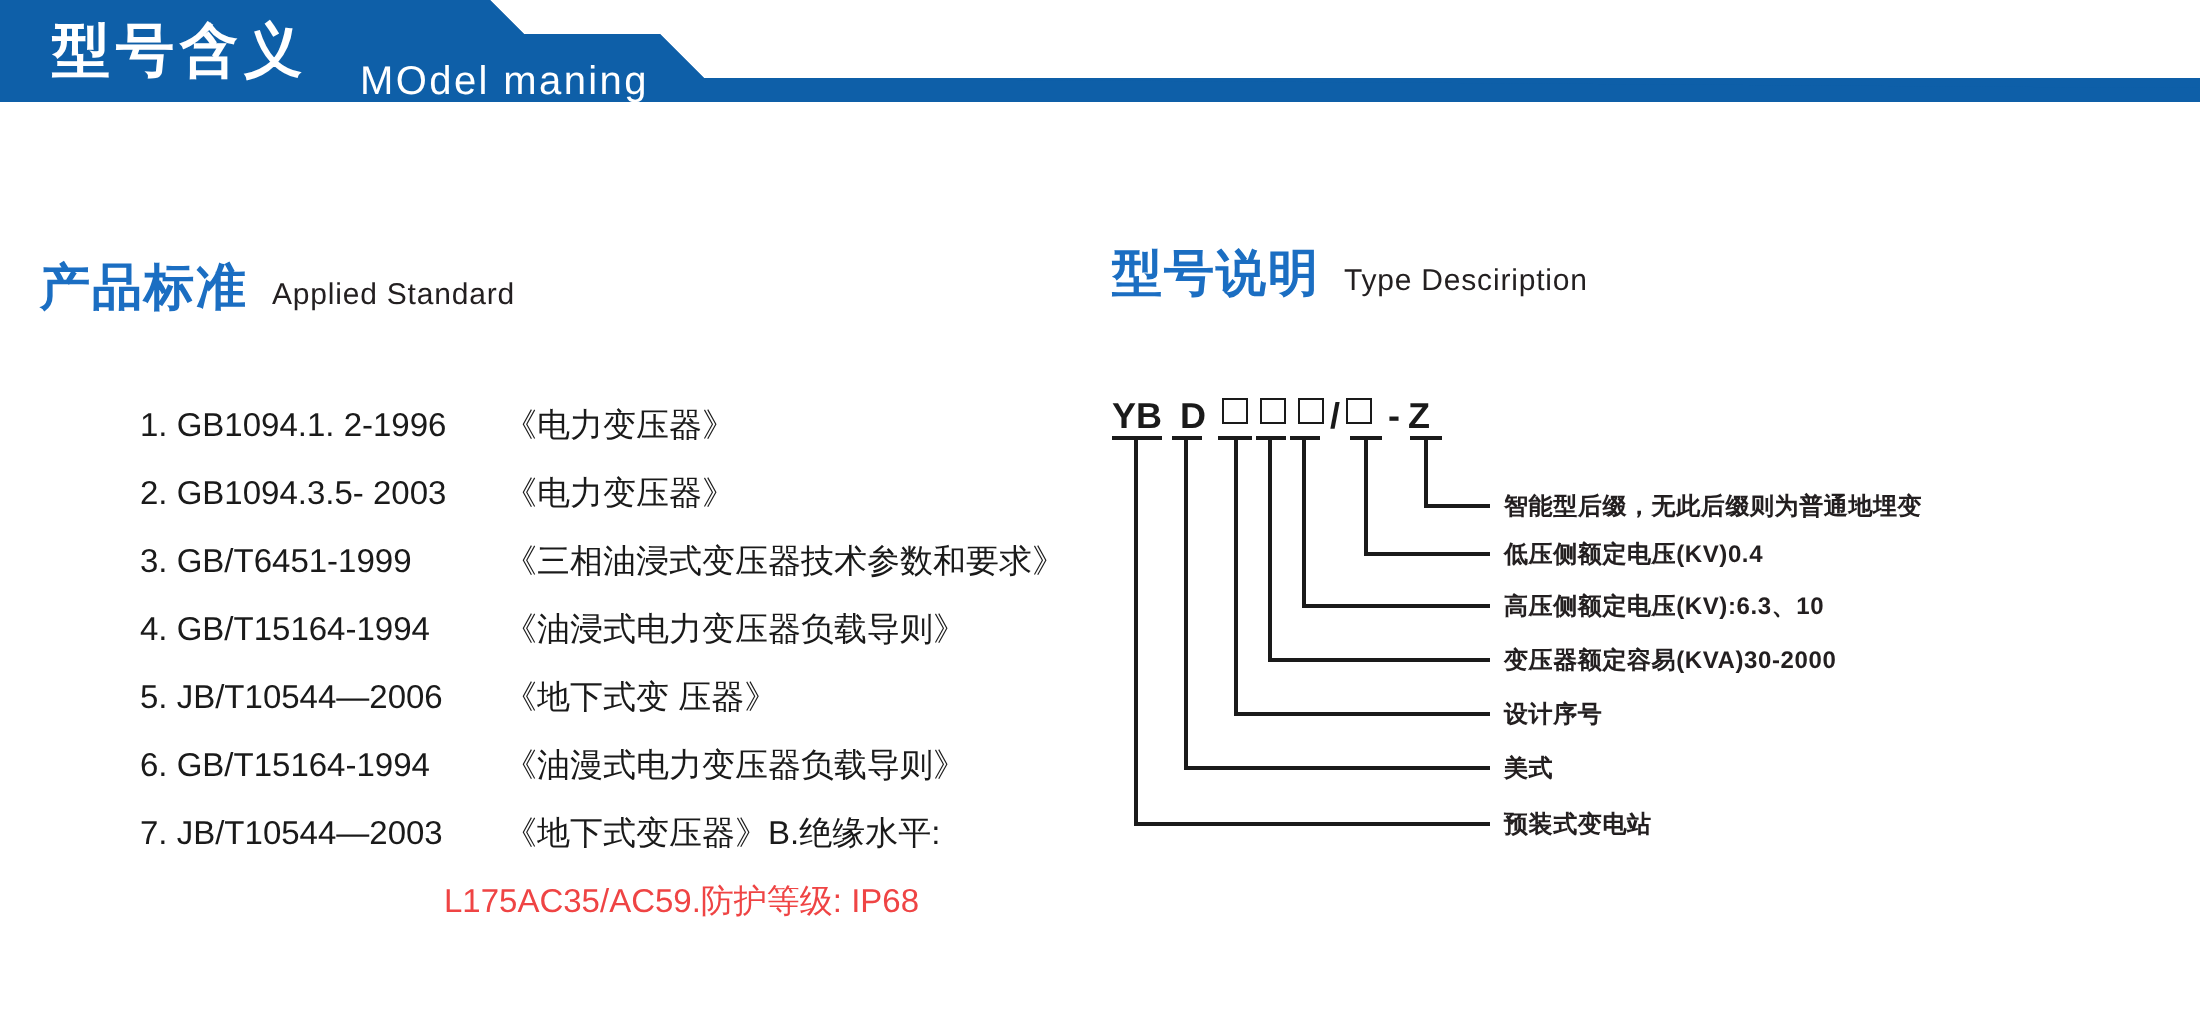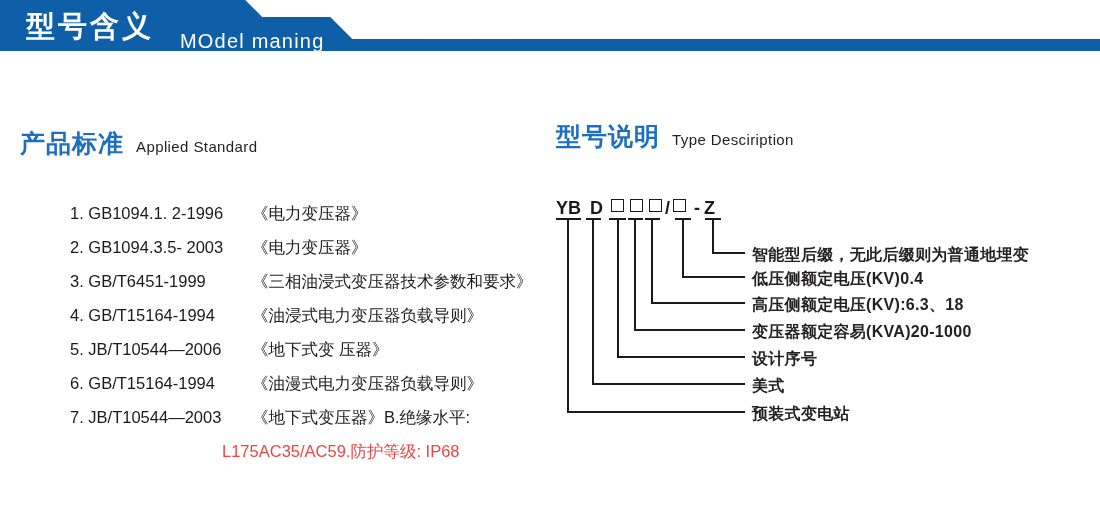--- a/index.html
+++ b/index.html
@@ -63,21 +63,21 @@
     width:11px;height:11px;border:1.6px solid #1a1a1a;
     display:inline-block;vertical-align:2px;margin:0 3px;
   }
 
   
   .diagram{position:absolute;left:0;top:0;width:1100px;height:509px;pointer-events:none;}
 
   
   .lbl{
     position:absolute;left:752px;
-    font-size:16px;font-weight:bold;color:#231f20;
+    font-size:12px;font-weight:bold;color:#231f20;
     white-space:nowrap;letter-spacing:.3px;
   }
 </style>
 </head>
 <body>
 
 <div class="banner-wrap">
   <svg class="banner-svg" width="1100" height="60" viewBox="0 0 1100 60" xmlns="http://www.w3.org/2000/svg">
     <path d="M0,0 L245,0 L262,17 L330,17 L352,39 L385,39 L1100,39 L1100,51 L385,51 L352,51 L330,51 L0,51 Z" fill="#0e5fa8"></path>
     <path d="M0,0 L245,0 L262,17 L330,17 L352,39 L1100,44 L1100,51 L0,51 Z" fill="#0e5fa8"></path>
@@ -152,17 +152,17 @@
     <path d="M618,219 L618,357 L745,357"></path>
 
     <path d="M593,219 L593,384 L745,384"></path>
 
     <path d="M568,219 L568,412 L745,412"></path>
   </g>
 </svg>
 
 <div class="lbl" style="top:245px">智能型后缀，无此后缀则为普通地埋变</div>
 <div class="lbl" style="top:269px">低压侧额定电压(KV)0.4</div>
-<div class="lbl" style="top:295px">高压侧额定电压(KV):6.3、18</div>
-<div class="lbl" style="top:322px">变压器额定容易(KVA)20-1000</div>
+<div class="lbl" style="top:295px">高压侧额定电压(KV):6.3、10</div>
+<div class="lbl" style="top:322px">变压器额定容易(KVA)30-2000</div>
 <div class="lbl" style="top:349px">设计序号</div>
 <div class="lbl" style="top:376px">美式</div>
 <div class="lbl" style="top:404px">预装式变电站</div>
 
 </body></html>

